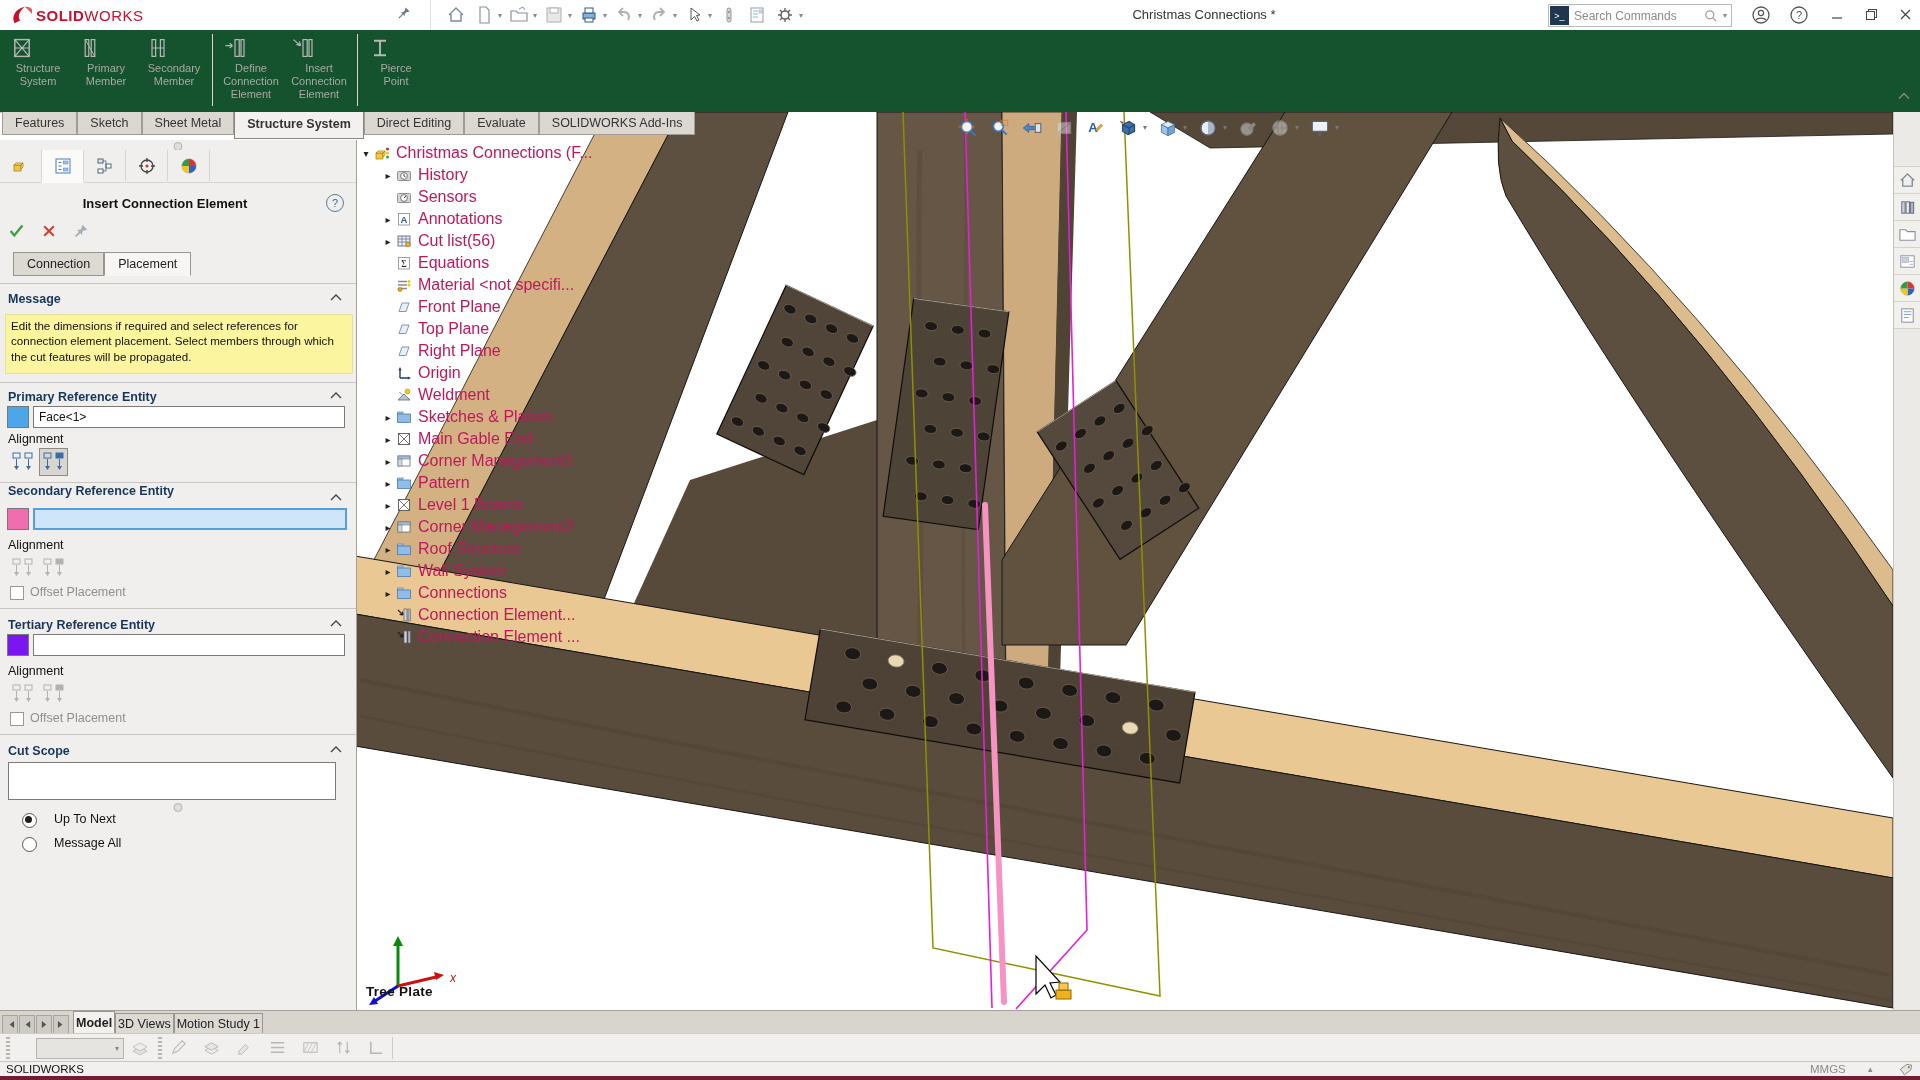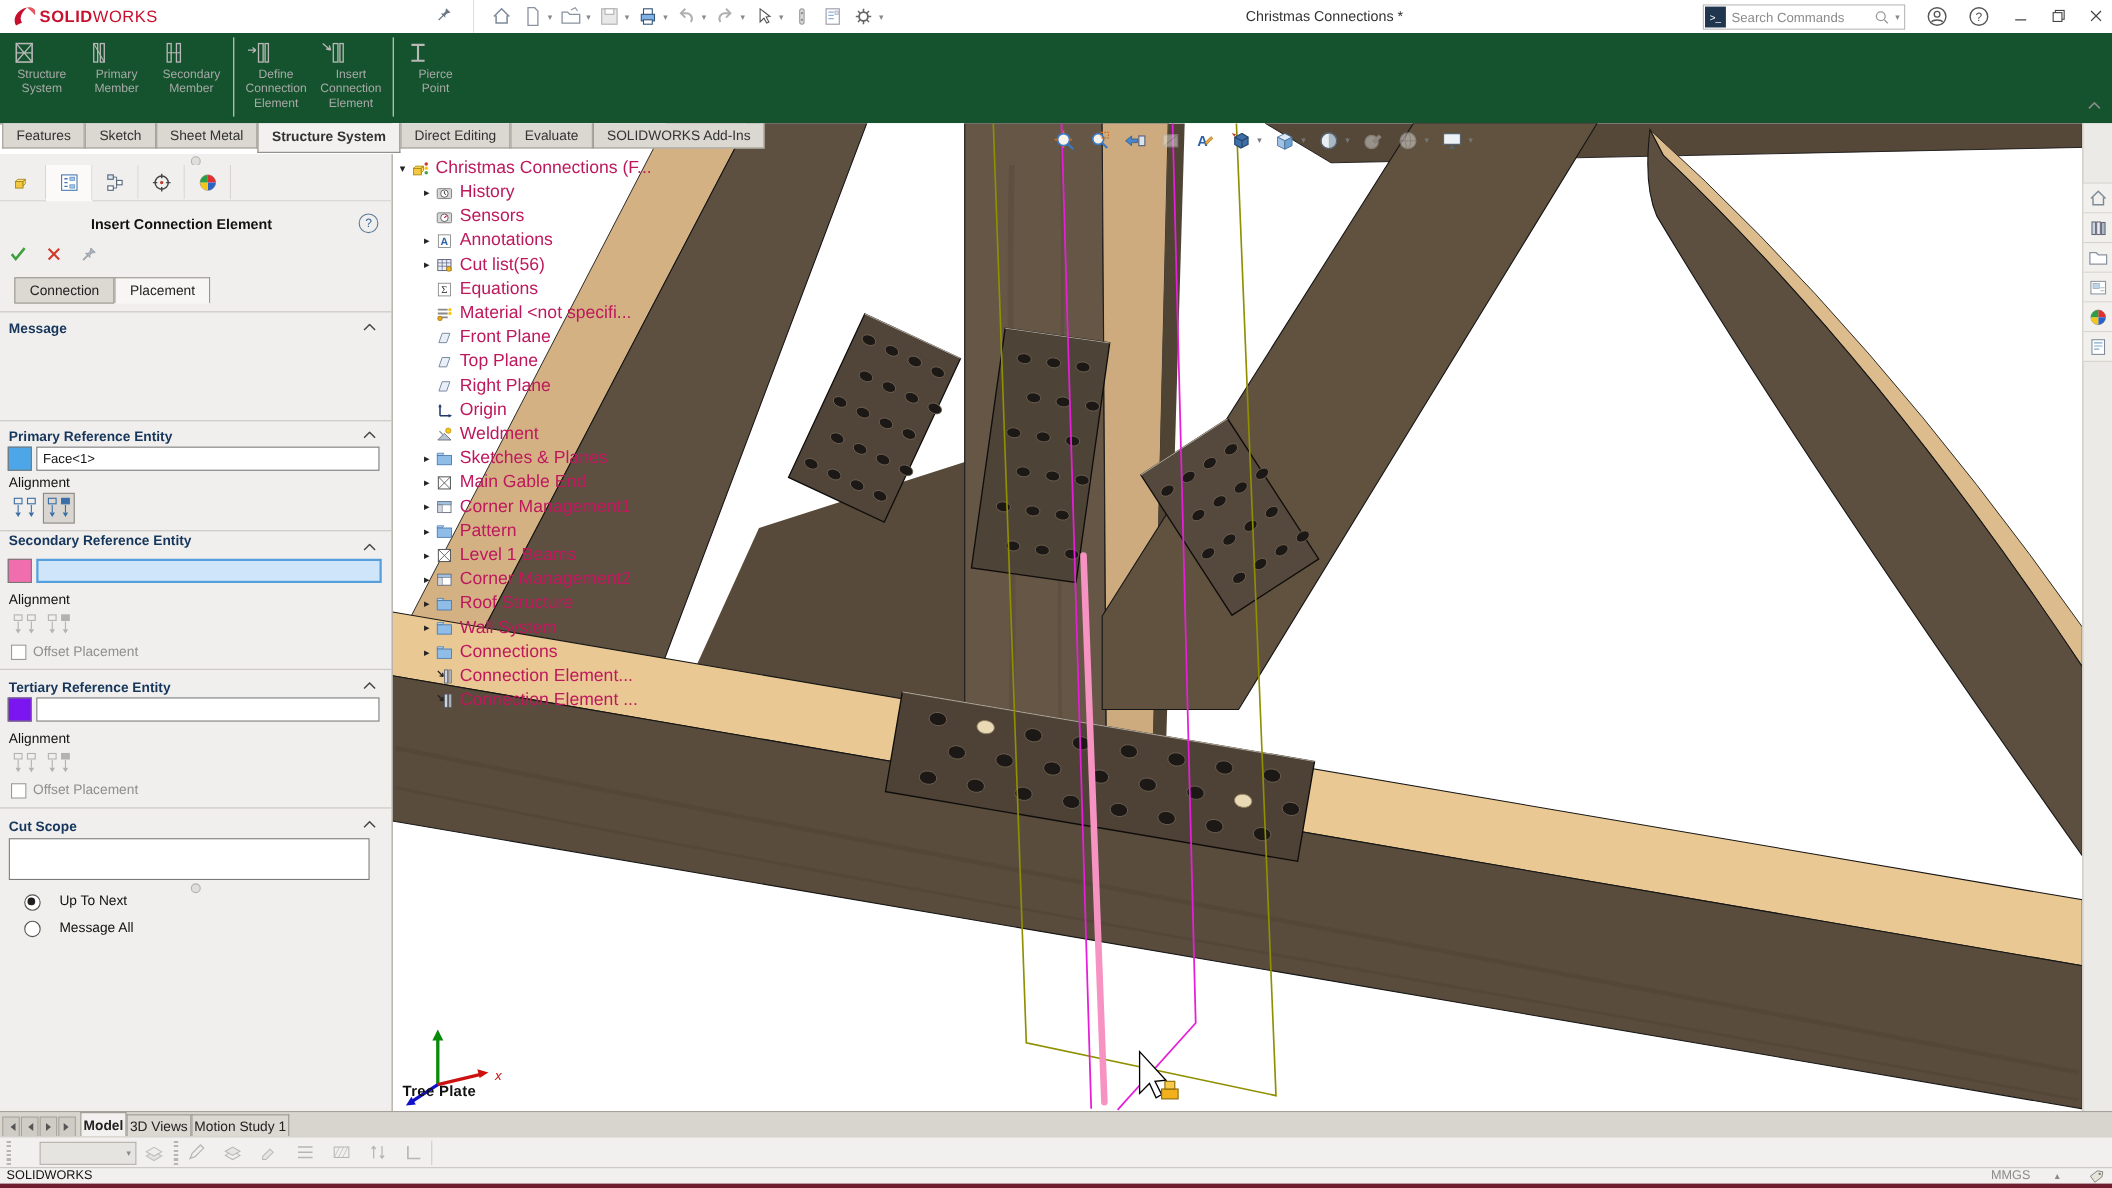--- a/index.html
+++ b/index.html
@@ -865,20 +865,21 @@
       <span class="pmtab">Connection</span><span class="pmtab active">Placement</span>
     </div>
     <div class="pm-div" style="top:143px"></div>
 
     <div class="sec-header" style="top:152px">Message</div>
     <span class="sec-chev" style="top:152px">
         <svg width="12" height="7" viewBox="0 0 12 7">
           <path d="M1 6 L6 1 L11 6" fill="none" stroke="#444" stroke-width="1.3"></path>
         </svg>
       </span>
+    <div id="msgbox">Edit the dimensions if required and select references for connection element placement. Select members through which the cut features will be propagated.</div>
     <div class="pm-div" style="top:242px"></div>
 
     <div class="sec-header" style="top:250px">Primary Reference Entity</div>
     <span class="sec-chev" style="top:250px">
         <svg width="12" height="7" viewBox="0 0 12 7">
           <path d="M1 6 L6 1 L11 6" fill="none" stroke="#444" stroke-width="1.3"></path>
         </svg>
       </span>
     <div class="swatch" style="top:266px;background:#4da6e8"></div>
     <div class="pm-input" style="top:266px">Face&lt;1&gt;</div>

